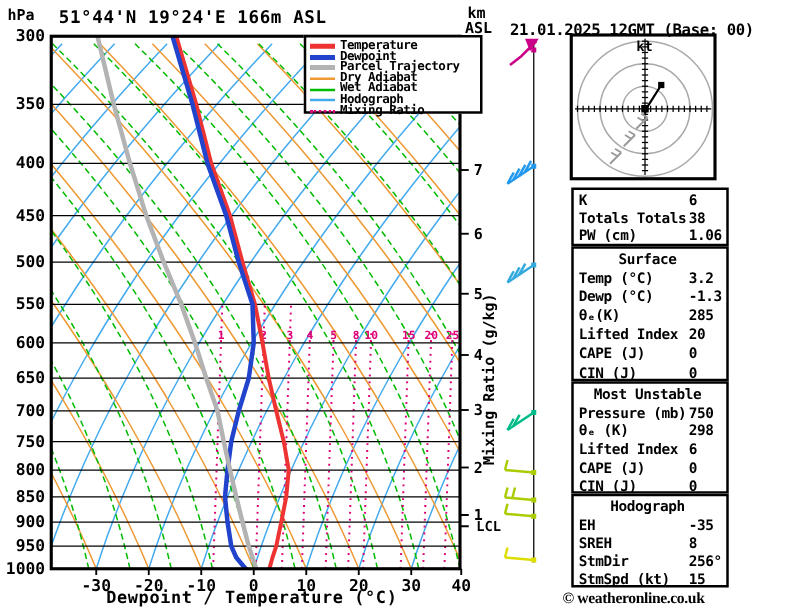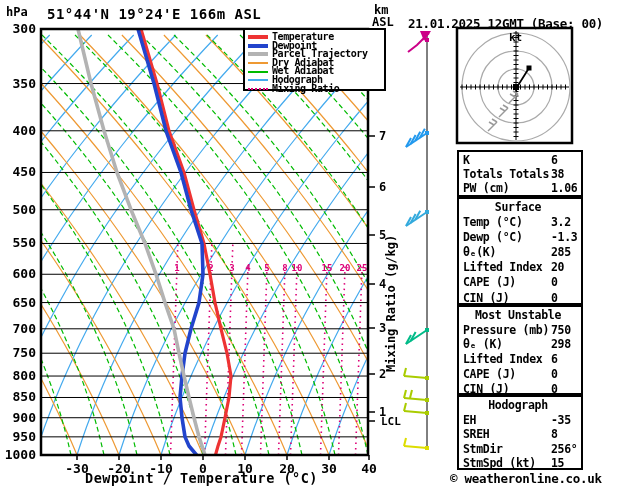--- a/index.html
+++ b/index.html
@@ -423,14 +423,14 @@
     <div class="prow">
         <span class="lbl">StmDir</span>
         <span class="val">256°</span>
       </div>
     <div class="prow">
         <span class="lbl">StmSpd (kt)</span>
         <span class="val">15</span>
       </div>
   </div>
 
-  <div class="t" style="left:450px;top:471px;font-size:12.5px;letter-spacing:-.3px;">© weatheronline.co.uk</div>
+  <div class="t" style="left:450px;top:471px;font-size:12.5px;letter-spacing:-.3px;font-family:Liberation Serif, serif;">© weatheronline.co.uk</div>
 </div>
 
 </body></html>

